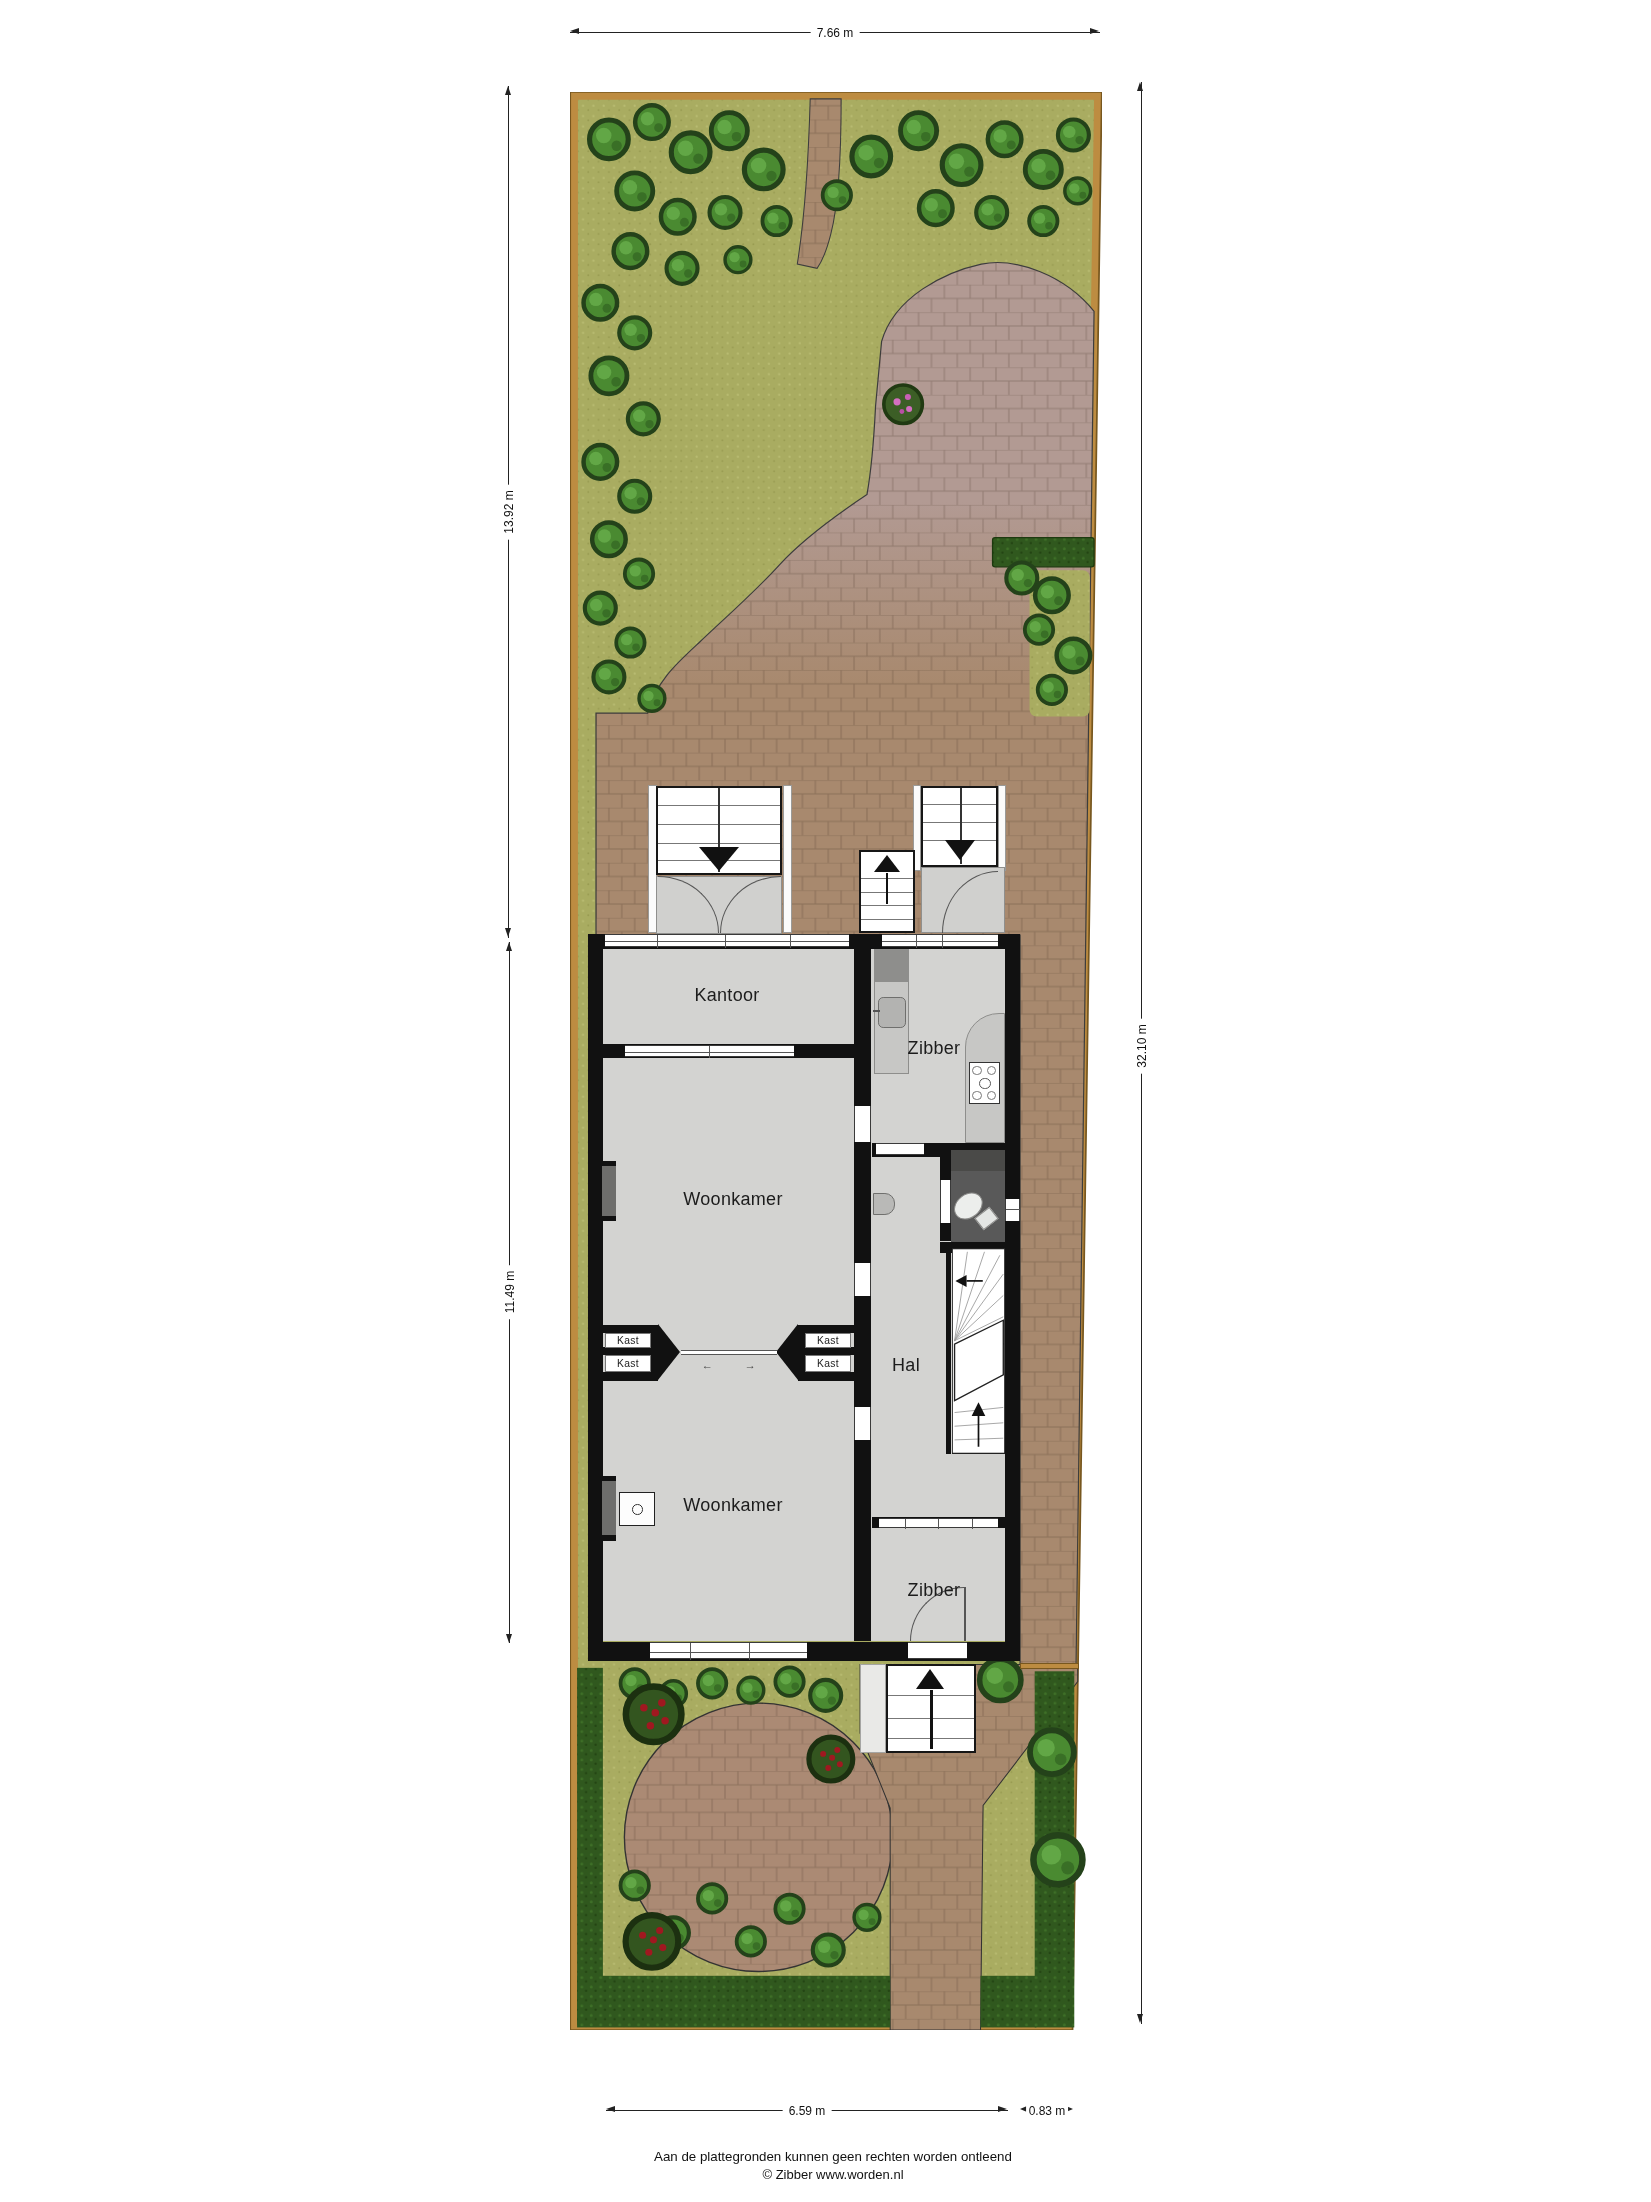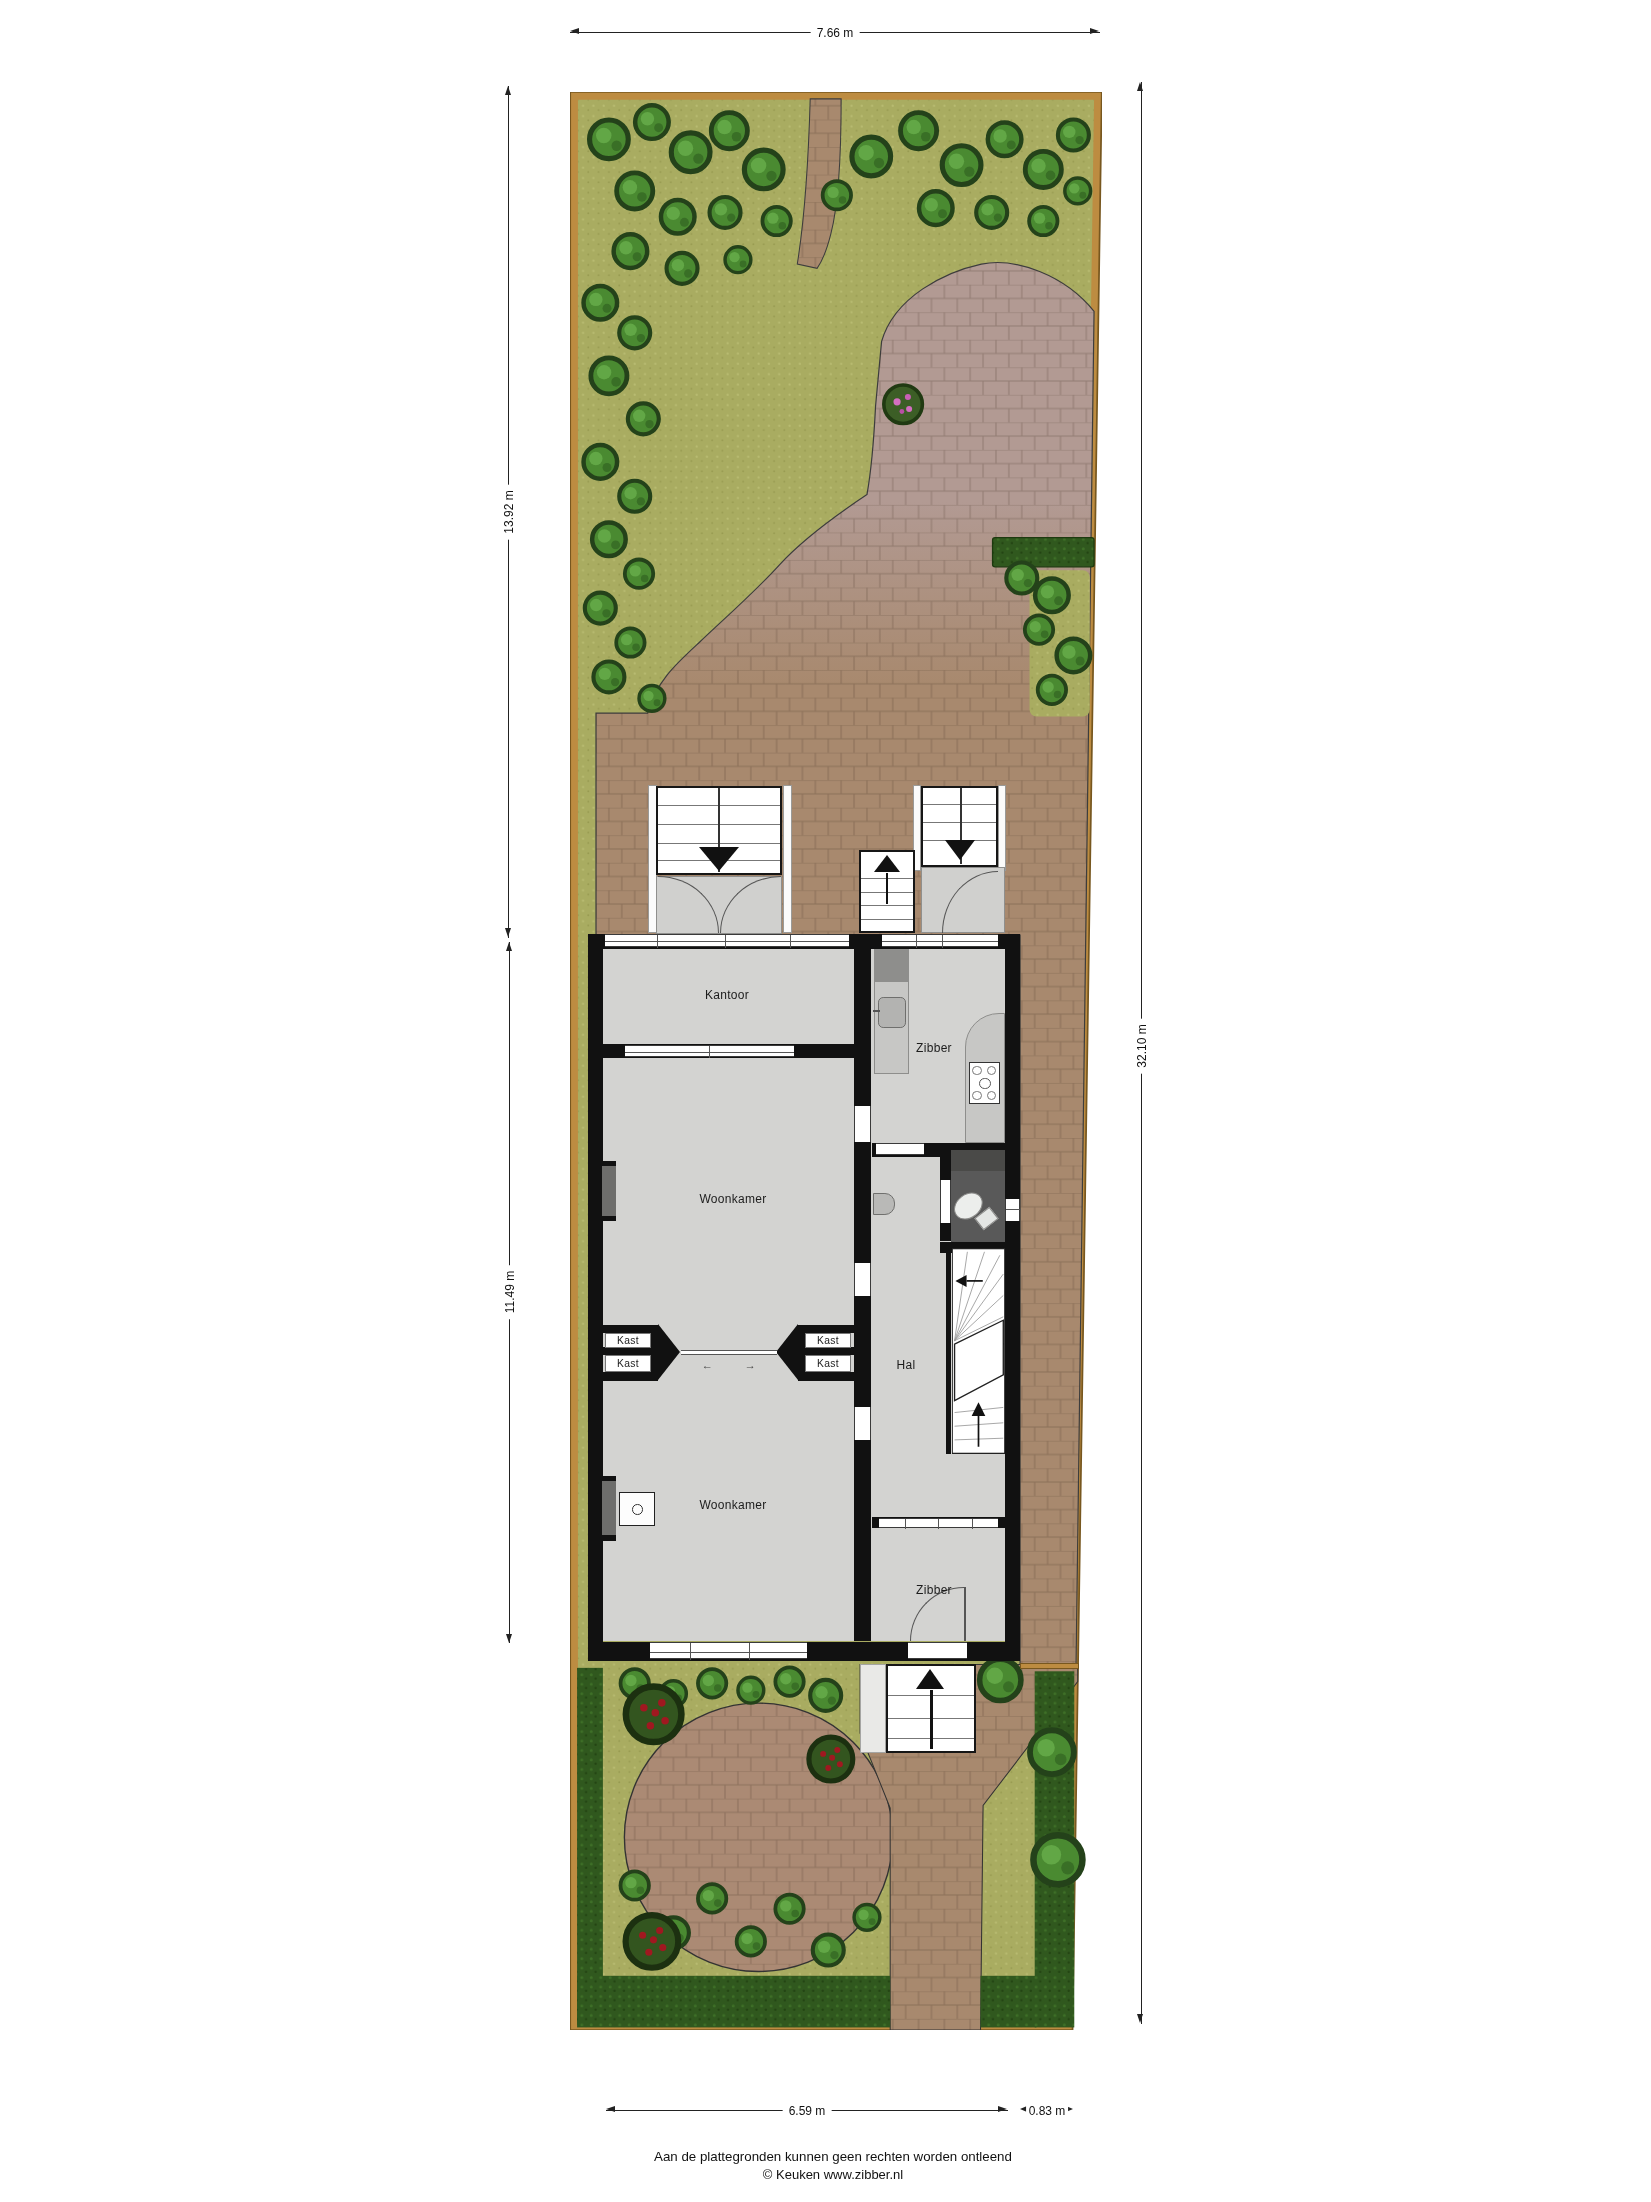--- a/index.html
+++ b/index.html
@@ -4,21 +4,21 @@
 <style>
   html,body{margin:0;padding:0;background:#fff;}
   #plan{position:relative;width:1652px;height:2203px;background:#fff;overflow:hidden;
         font-family:"Liberation Sans",sans-serif;}
   .abs{position:absolute;}
   .wall{background:#111;}
   .floor{background:#d3d3d1;}
   .winh{background:#fff;border-top:0.9px solid #3a3a3a;border-bottom:0.9px solid #3a3a3a;box-sizing:border-box;}
   .winv{background:#fff;border-left:0.9px solid #3a3a3a;border-right:0.9px solid #3a3a3a;box-sizing:border-box;}
   .tick{position:absolute;background:#555;}
-  .lbl{position:absolute;font-size:12px;color:#1c1c1c;letter-spacing:0.3px;white-space:nowrap;
+  .lbl{position:absolute;font-size:18px;color:#1c1c1c;letter-spacing:0.3px;white-space:nowrap;
        transform:translate(-50%,-50%);}
   .lbl-s{font-size:10.3px;letter-spacing:0.3px;}
   .dline{position:absolute;background:#222;}
   .dimlbl{position:absolute;background:#fff;padding:0 6px;font-size:12px;color:#111;white-space:nowrap;
           transform:translate(-50%,-50%);}
   .dimlbl.vert{transform:translate(-50%,-50%) rotate(-90deg);}
   .ah{position:absolute;width:0;height:0;border-style:solid;}
   .ah-left {border-width:3.9px 9.5px 3.9px 0;border-color:transparent #222 transparent transparent;}
   .ah-right{border-width:3.9px 0 3.9px 9.5px;border-color:transparent transparent transparent #222;}
   .ah-up   {border-width:0 3.9px 9.5px 3.9px;border-color:transparent transparent #222 transparent;}
@@ -394,17 +394,17 @@
   <div class="ah ah-left" style="left:606px;top:2106px;"></div>
   <div class="ah ah-right" style="left:998px;top:2106px;"></div>
   <div class="dimlbl" style="left:807px;top:2111px;">6.59 m</div>
 
   <div class="ah ah-left" style="left:1020px;top:2106px;border-width:3.4px 7.7px 3.4px 0;"></div>
   <div class="ah ah-right" style="left:1066px;top:2106px;border-width:3.4px 0 3.4px 7.7px;"></div>
   <div class="dimlbl" style="left:1047px;top:2111px;padding:0 2.6px;">0.83 m</div>
 
   <div class="footer" style="top:2148px;">
     <div style="font-size:13.3px;line-height:18px;">Aan de plattegronden kunnen geen rechten worden ontleend</div>
-    <div style="font-size:13px;line-height:17px;">© Keuken www.zibber.nl</div>
+    <div style="font-size:13px;line-height:17px;">© Zibber www.worden.nl</div>
   </div>
 
 </div>
 
 
 </body></html>

